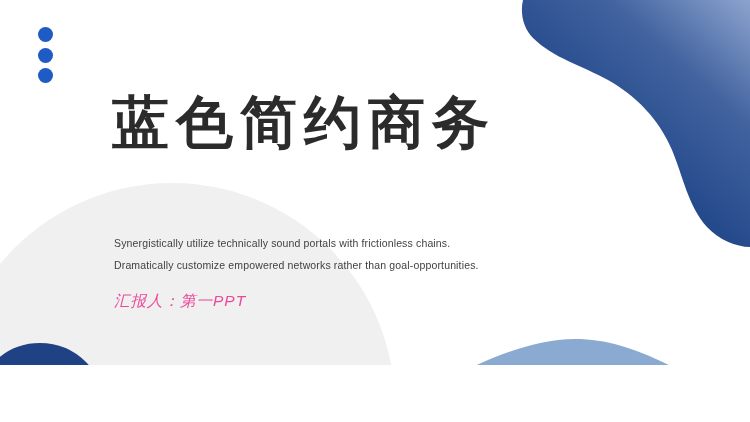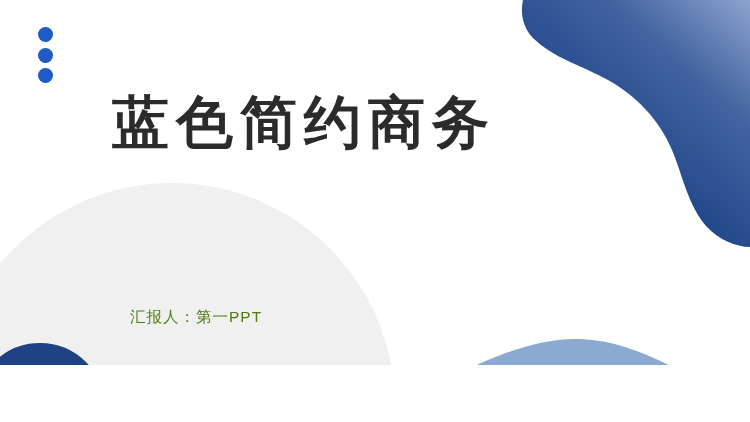--- a/index.html
+++ b/index.html
@@ -85,25 +85,26 @@
     margin: 0;
     font-size: 10.5px;
     line-height: 2.05;
     color: #3f3f3f;
     letter-spacing: 0.15px;
   }
   .presenter {
     position: absolute;
     left: 114px;
     top: 291px;
-    margin: 16px;
+    margin: 0;
     font-size: 15.5px;
     letter-spacing: 1px;
-    color: #4d7c0f;
+    color: #ec4899;
     white-space: nowrap;
+    font-style: italic;
   }
 </style>
 </head>
 <body>
 
 <div id="slide">
 
   <svg class="bg-layer" viewBox="0 0 750 422" preserveAspectRatio="none">
     <defs>
       <linearGradient id="blobGrad" x1="0.18" y1="1" x2="1" y2="0.05">
@@ -145,17 +146,18 @@
   <div class="dot-stack">
     <span class="dot"></span>
     <span class="dot"></span>
     <span class="dot"></span>
   </div>
 
   <div class="content">
     <h1 class="title">蓝色简约商务</h1>
 
 
+    <p class="paragraph">Synergistically utilize technically sound portals with frictionless chains. Dramatically customize empowered networks rather than goal-opportunities.</p>
 
     <div class="presenter">汇报人：第一PPT</div>
   </div>
 
 </div>
 
 </body></html>

